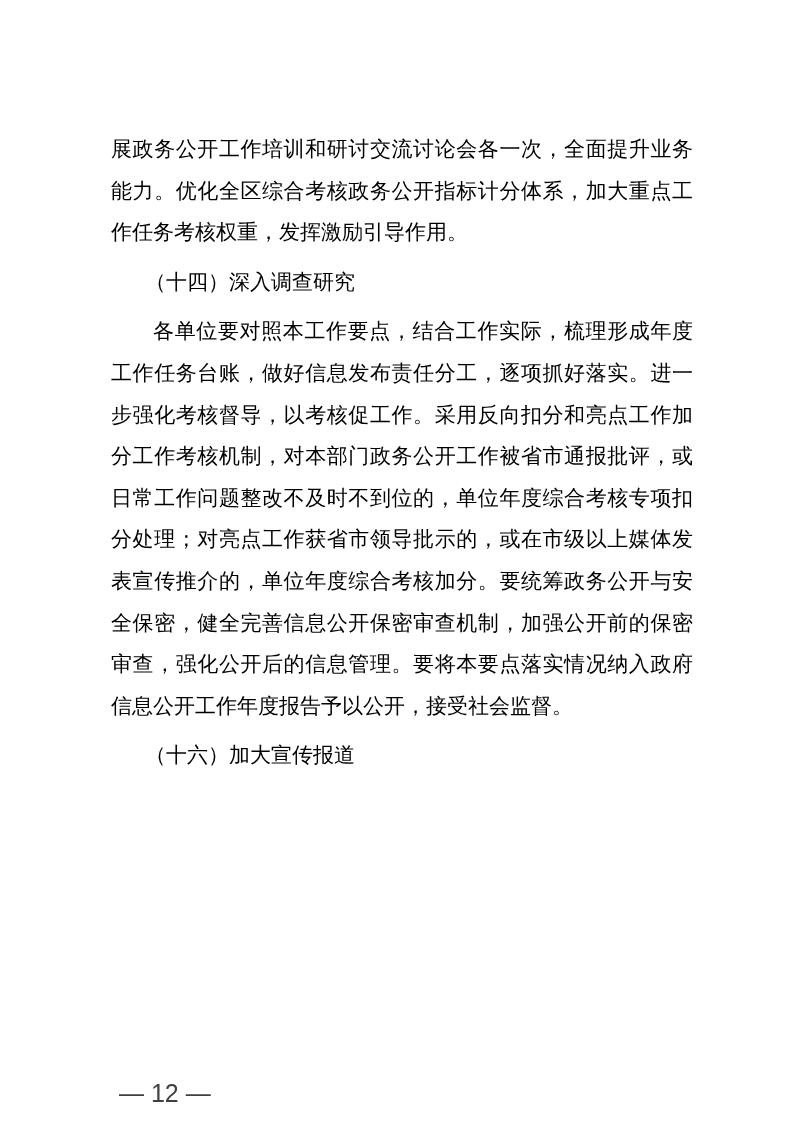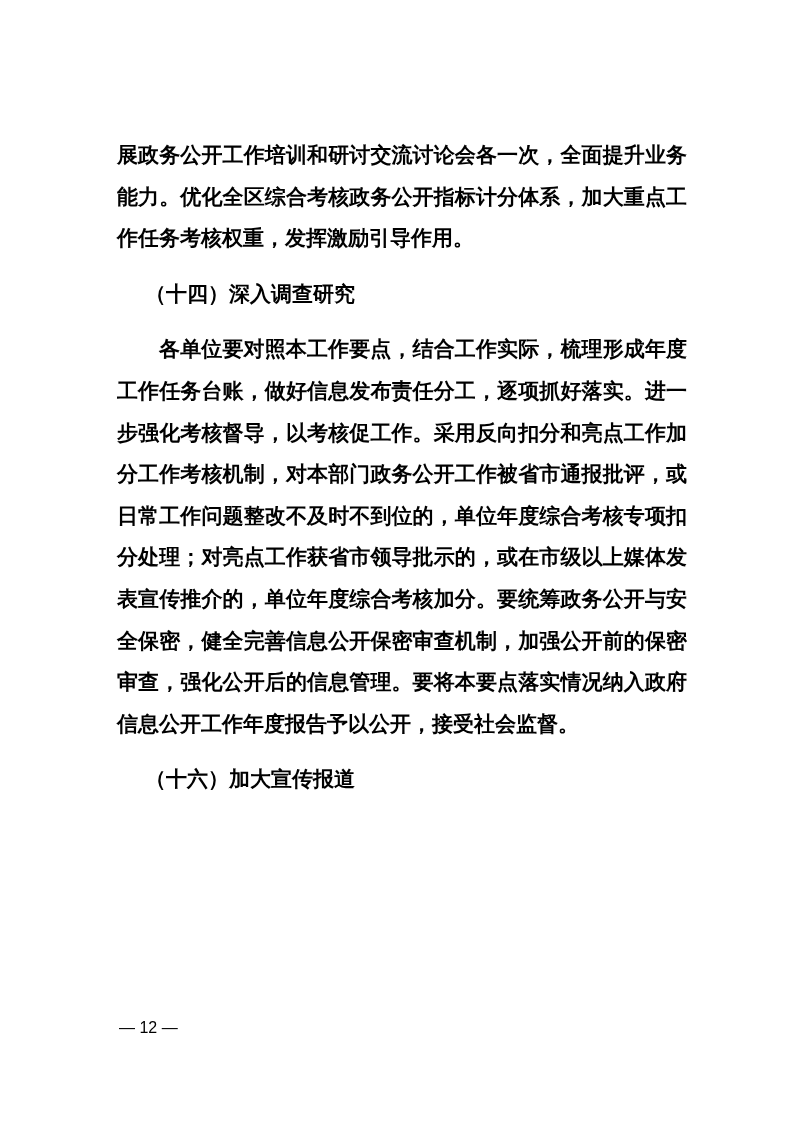--- a/index.html
+++ b/index.html
@@ -20,41 +20,41 @@
     position: absolute;
     left: 103px;
     top: 120px;
     width: 598px;
     font-size: 21px;
     line-height: 41.6px;
     text-align: justify;
     text-justify: inter-character;
   }
   .para {
-    margin: 14px;
+    margin: 8px;
     padding: 0;
     text-indent: 2em;
-    font-weight: 700;
+    font-weight: 400;
   }
   .para.no-indent {
     text-indent: 0;
   }
   .heading {
     margin: 0;
     padding: 0;
     text-indent: 2em;
-    font-weight: 700;
+    font-weight: 400;
   }
   .footer {
     position: absolute;
     left: 119px;
-    top: 1016px;
-    font-size: 16px;
+    top: 1081px;
+    font-size: 25px;
     line-height: 24px;
-    color: #000000;
+    color: #404040;
   }
 </style>
 </head>
 <body>
 
 <div class="page">
   <div class="content">
     <p class="para no-indent">展政务公开工作培训和研讨交流讨论会各一次，全面提升业务能力。优化全区综合考核政务公开指标计分体系，加大重点工作任务考核权重，发挥激励引导作用。</p>
     <p class="heading">（十四）深入调查研究</p>
     <p class="para">各单位要对照本工作要点，结合工作实际，梳理形成年度工作任务台账，做好信息发布责任分工，逐项抓好落实。进一步强化考核督导，以考核促工作。采用反向扣分和亮点工作加分工作考核机制，对本部门政务公开工作被省市通报批评，或日常工作问题整改不及时不到位的，单位年度综合考核专项扣分处理；对亮点工作获省市领导批示的，或在市级以上媒体发表宣传推介的，单位年度综合考核加分。要统筹政务公开与安全保密，健全完善信息公开保密审查机制，加强公开前的保密审查，强化公开后的信息管理。要将本要点落实情况纳入政府信息公开工作年度报告予以公开，接受社会监督。</p>

